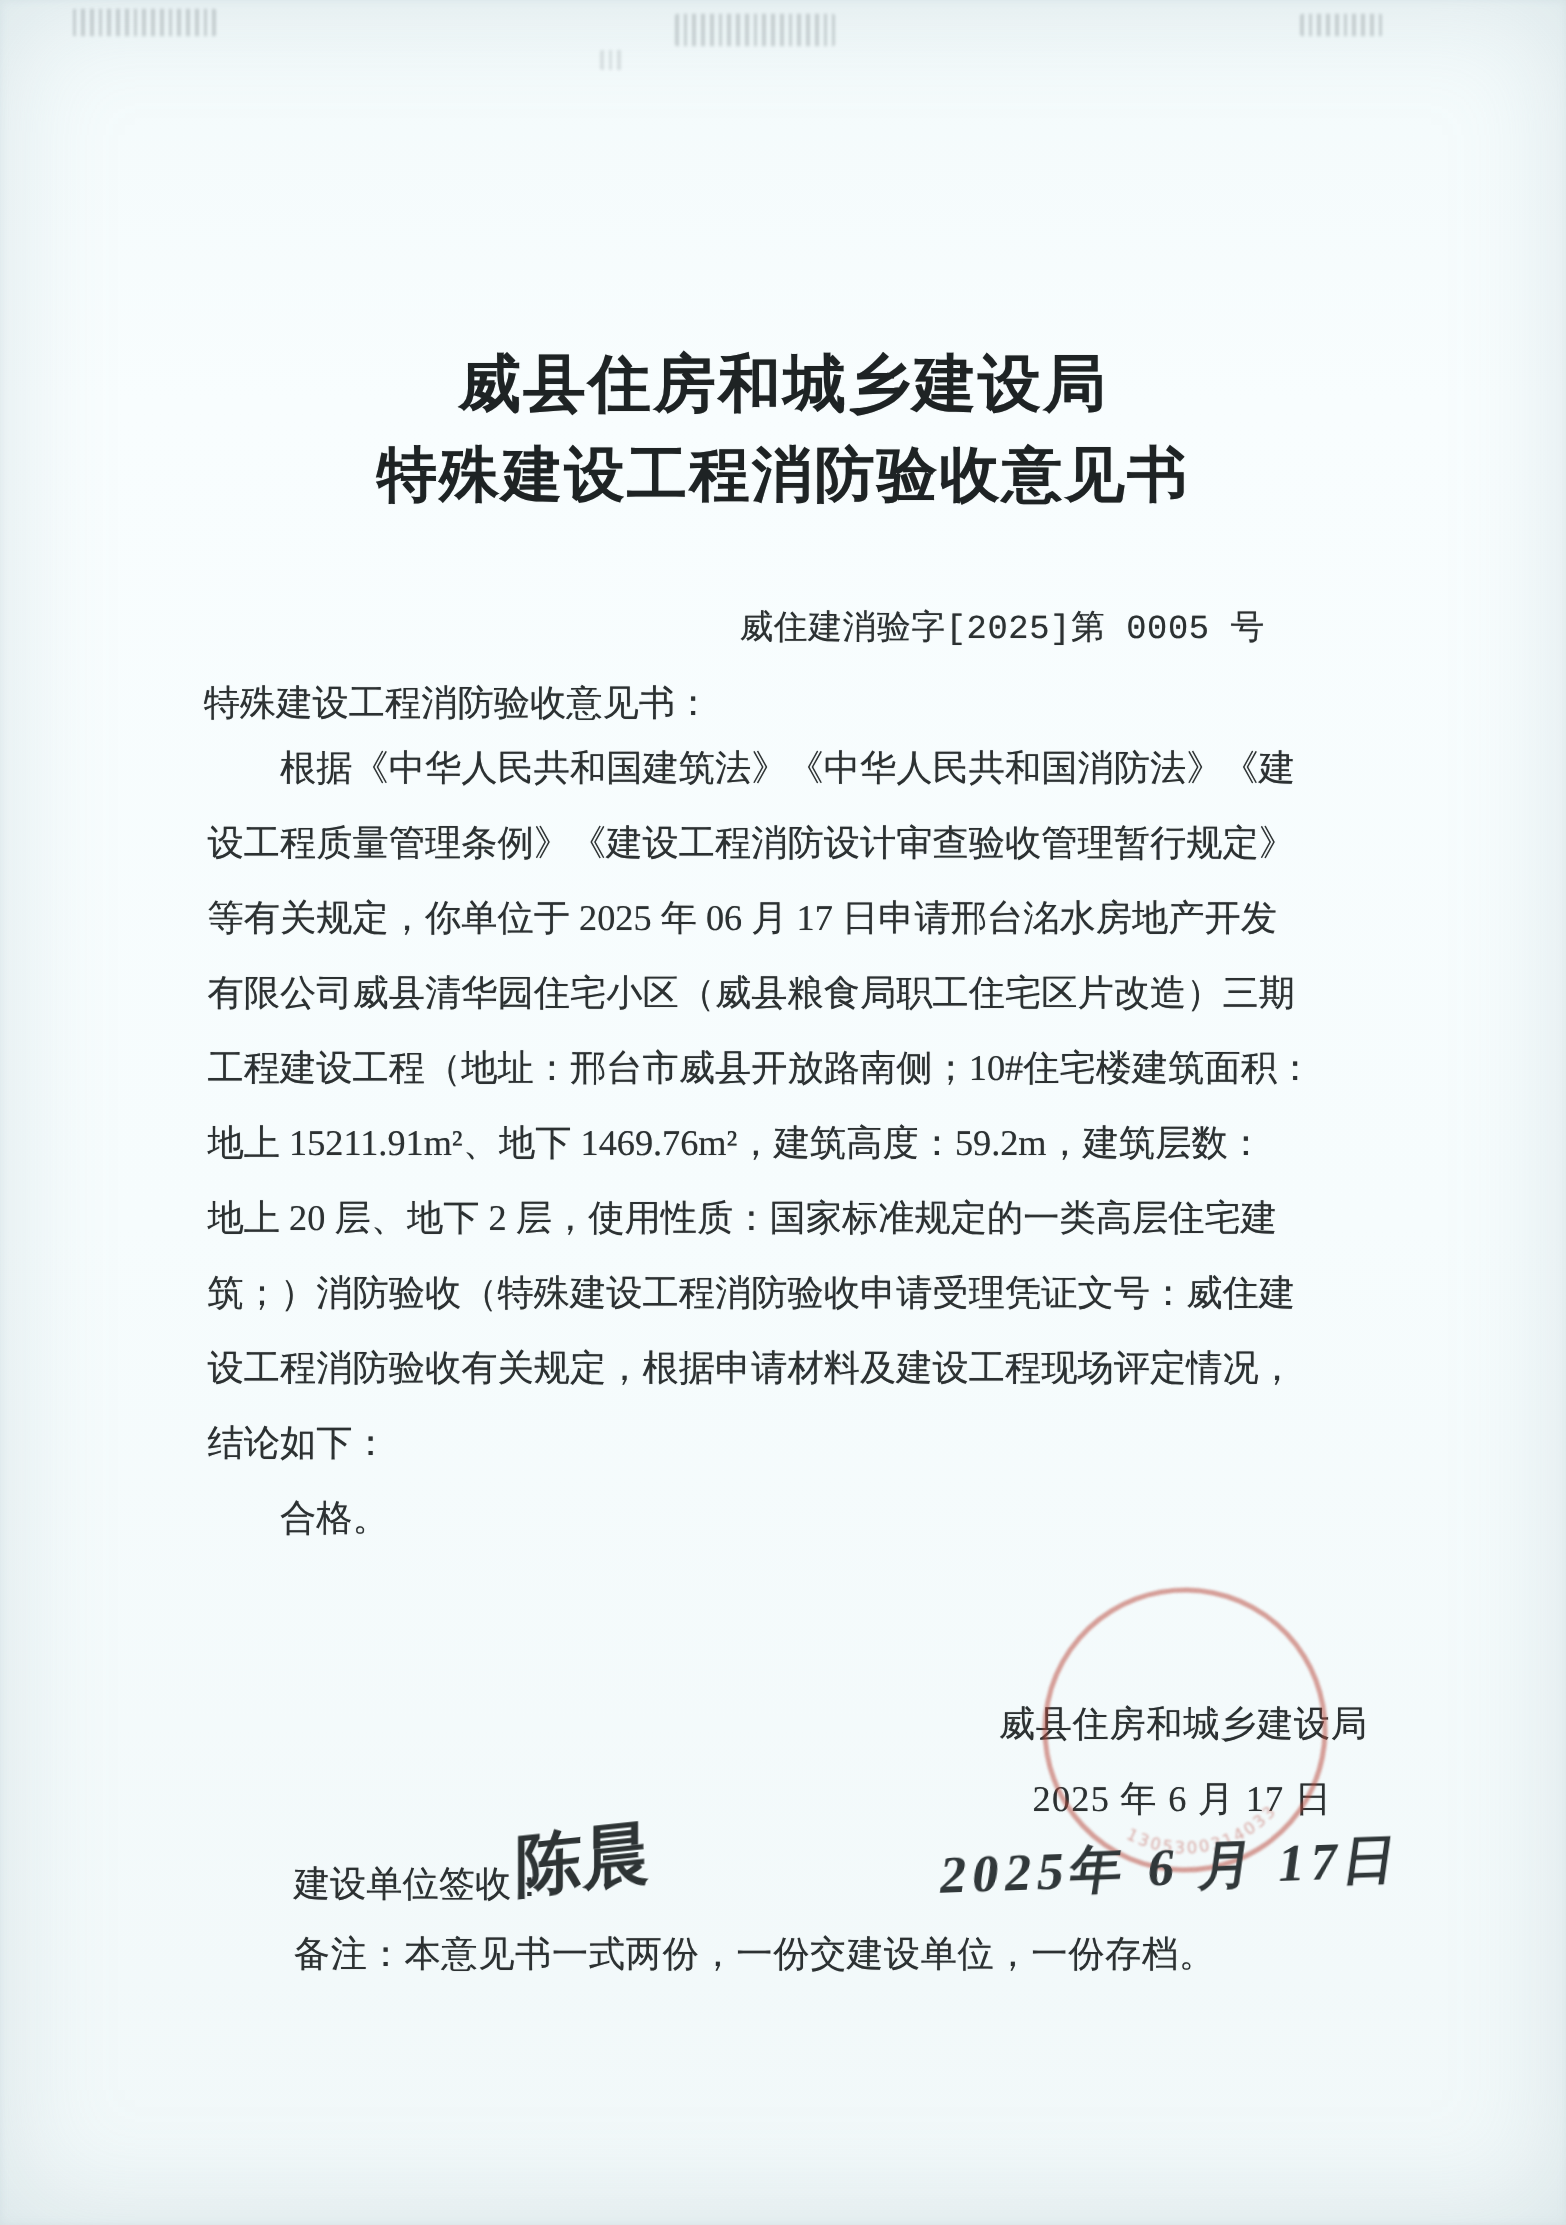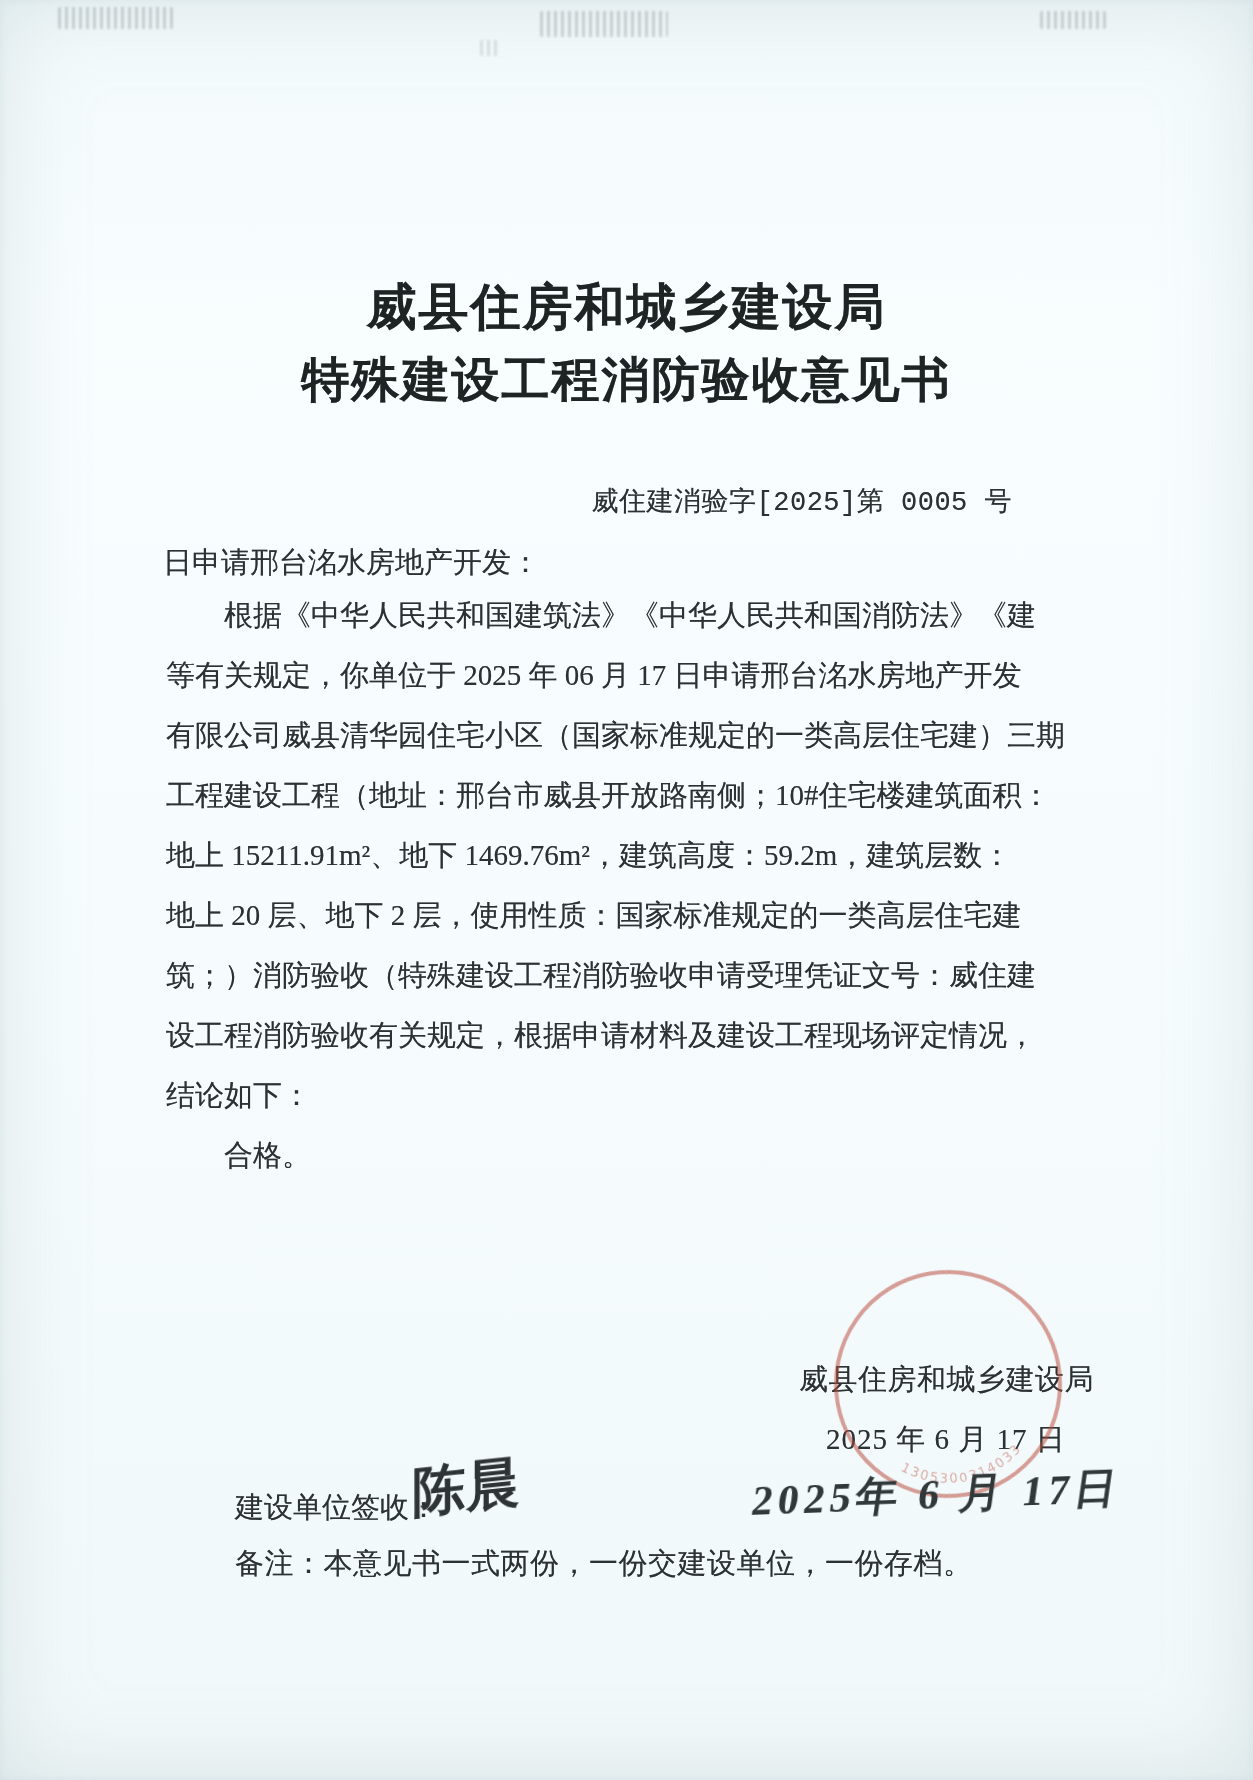--- a/index.html
+++ b/index.html
@@ -91,26 +91,27 @@
   <div class="artifact a1"></div>
   <div class="artifact a2"></div>
   <div class="artifact a3"></div>
   <div class="artifact a4"></div>
 
   <div class="title title1 soft">威县住房和城乡建设局</div>
   <div class="title title2 soft">特殊建设工程消防验收意见书</div>
 
   <div class="docnum soft">威住建消验字[2025]第 0005 号</div>
 
-  <div class="recipient soft">日申请邢台洺水房地产开发：</div>
+  <div class="recipient soft">特殊建设工程消防验收意见书：</div>
 
   <div class="body-text">
     <div class="ln indent soft">根据《中华人民共和国建筑法》《中华人民共和国消防法》《建</div>
+    <div class="ln soft">设工程质量管理条例》《建设工程消防设计审查验收管理暂行规定》</div>
     <div class="ln soft">等有关规定，你单位于 2025 年 06 月 17 日申请邢台洺水房地产开发</div>
-    <div class="ln soft">有限公司威县清华园住宅小区（国家标准规定的一类高层住宅建）三期</div>
+    <div class="ln soft">有限公司威县清华园住宅小区（威县粮食局职工住宅区片改造）三期</div>
     <div class="ln soft">工程建设工程（地址：邢台市威县开放路南侧；10#住宅楼建筑面积：</div>
     <div class="ln soft">地上 15211.91m²、地下 1469.76m²，建筑高度：59.2m，建筑层数：</div>
     <div class="ln soft">地上 20 层、地下 2 层，使用性质：国家标准规定的一类高层住宅建</div>
     <div class="ln soft">筑；）消防验收（特殊建设工程消防验收申请受理凭证文号：威住建</div>
     <div class="ln soft">设工程消防验收有关规定，根据申请材料及建设工程现场评定情况，</div>
     <div class="ln soft">结论如下：</div>
     <div class="ln indent soft">合格。</div>
   </div>
 
   <div class="authority soft">威县住房和城乡建设局</div>

